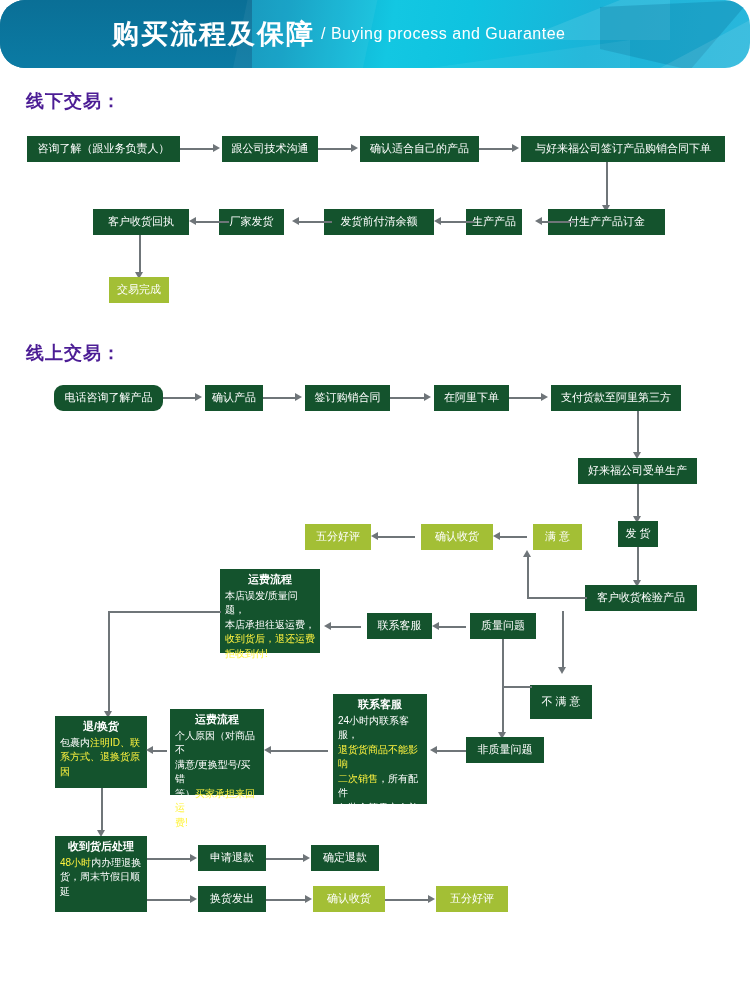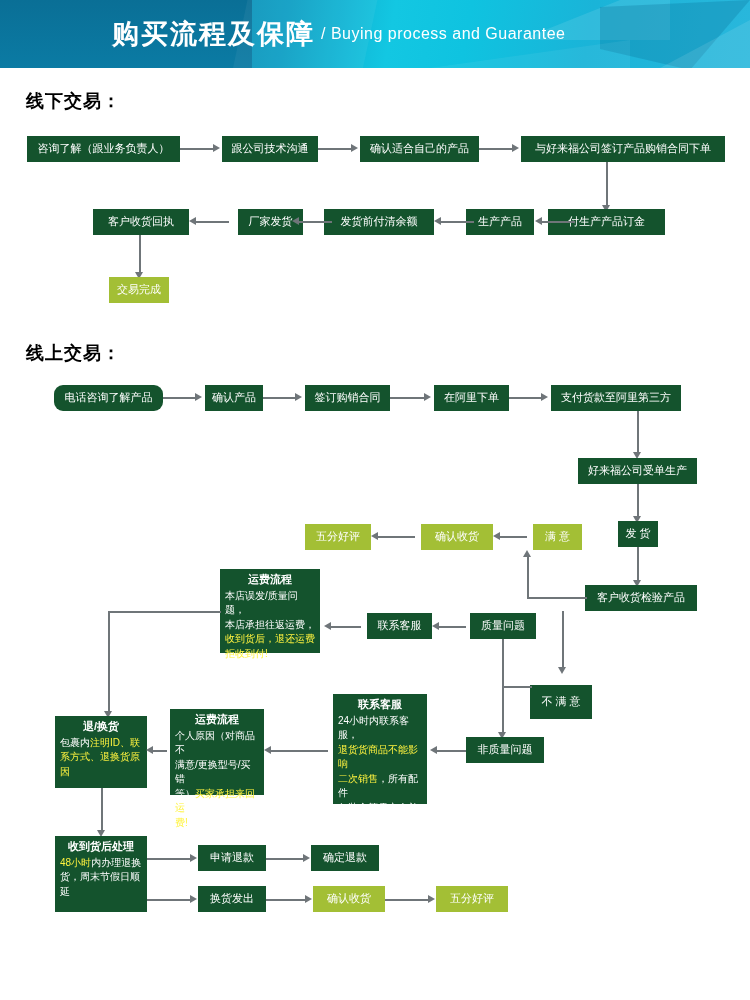--- a/index.html
+++ b/index.html
@@ -11,20 +11,21 @@
   }
   #page { position: relative; width: 750px; height: 1000px; }
 
   
   .banner {
     position: absolute; left: 0; top: 0; width: 750px; height: 68px;
     background: linear-gradient(100deg,
         #0d6d93 0%, #0a7ba6 18%, #0e9fc4 38%,
         #13c7e2 52%, #0fc3e0 62%, #1ab4d8 78%, #29b7dc 100%);
     overflow: hidden;
+    border-radius: 25px;
   }
   .banner .facet { position: absolute; }
   .f1 { left: 0;   top: 0;  width: 252px; height: 68px;
         background: linear-gradient(180deg,#0a6f96,#0b7ba4); }
   .f2 { left: 240px; top: -10px; width: 130px; height: 90px;
         background: rgba(255,255,255,0.05);
         transform: skewX(-12deg); }
   .f3 { left: 520px; top: -20px; width: 150px; height: 60px;
         background: rgba(255,255,255,0.10);
         clip-path: polygon(0% 100%, 100% 0%, 100% 100%); }
@@ -45,21 +46,21 @@
     color: #ffffff; font-size: 27px; font-weight: bold;
     letter-spacing: 2px; vertical-align: middle;
   }
   .banner-en {
     color: #ffffff; font-size: 16px; font-weight: normal;
     letter-spacing: 0.5px; vertical-align: middle; margin-left: 6px;
   }
 
   
   .section-title {
-    position: absolute; color: #000000;
+    position: absolute; color: #4c1d95;
     font-size: 18px; font-weight: bold; letter-spacing: 1px;
     white-space: nowrap;
   }
 
   
   .node {
     position: absolute;
     display: flex; flex-direction: column;
     align-items: center; justify-content: center;
     color: #ffffff; text-align: center;
@@ -119,23 +120,23 @@
   <div class="arw arw-r" style="left:213px; top:144px;"></div>
   <div class="ln lnh" style="left:318px; top:148px; width:34px;"></div>
   <div class="arw arw-r" style="left:351px; top:144px;"></div>
   <div class="ln lnh" style="left:479px; top:148px; width:34px;"></div>
   <div class="arw arw-r" style="left:512px; top:144px;"></div>
 
   <div class="ln lnv" style="left:606px; top:162px; height:45px;"></div>
   <div class="arw arw-d" style="left:602px; top:205px;"></div>
 
   <div class="node blue single" style="left:548px; top:209px; width:117px; height:26px;">付生产产品订金</div>
-  <div class="node blue single" style="left:466px; top:209px; width:68px; height:26px;">生产产品</div>
+  <div class="node blue single" style="left:466px; top:209px; width:56px; height:26px;">生产产品</div>
   <div class="node blue single" style="left:324px; top:209px; width:110px; height:26px;">发货前付清余额</div>
-  <div class="node blue single" style="left:238px; top:209px; width:65px; height:26px;">厂家发货</div>
+  <div class="node blue single" style="left:219px; top:209px; width:65px; height:26px;">厂家发货</div>
   <div class="node blue single" style="left:93px; top:209px; width:96px; height:26px;">客户收货回执</div>
 
   <div class="ln lnh" style="left:541px; top:221px; width:34px;"></div>
   <div class="arw arw-l" style="left:535px; top:217px;"></div>
   <div class="ln lnh" style="left:440px; top:221px; width:34px;"></div>
   <div class="arw arw-l" style="left:434px; top:217px;"></div>
   <div class="ln lnh" style="left:298px; top:221px; width:34px;"></div>
   <div class="arw arw-l" style="left:292px; top:217px;"></div>
   <div class="ln lnh" style="left:195px; top:221px; width:34px;"></div>
   <div class="arw arw-l" style="left:189px; top:217px;"></div>

